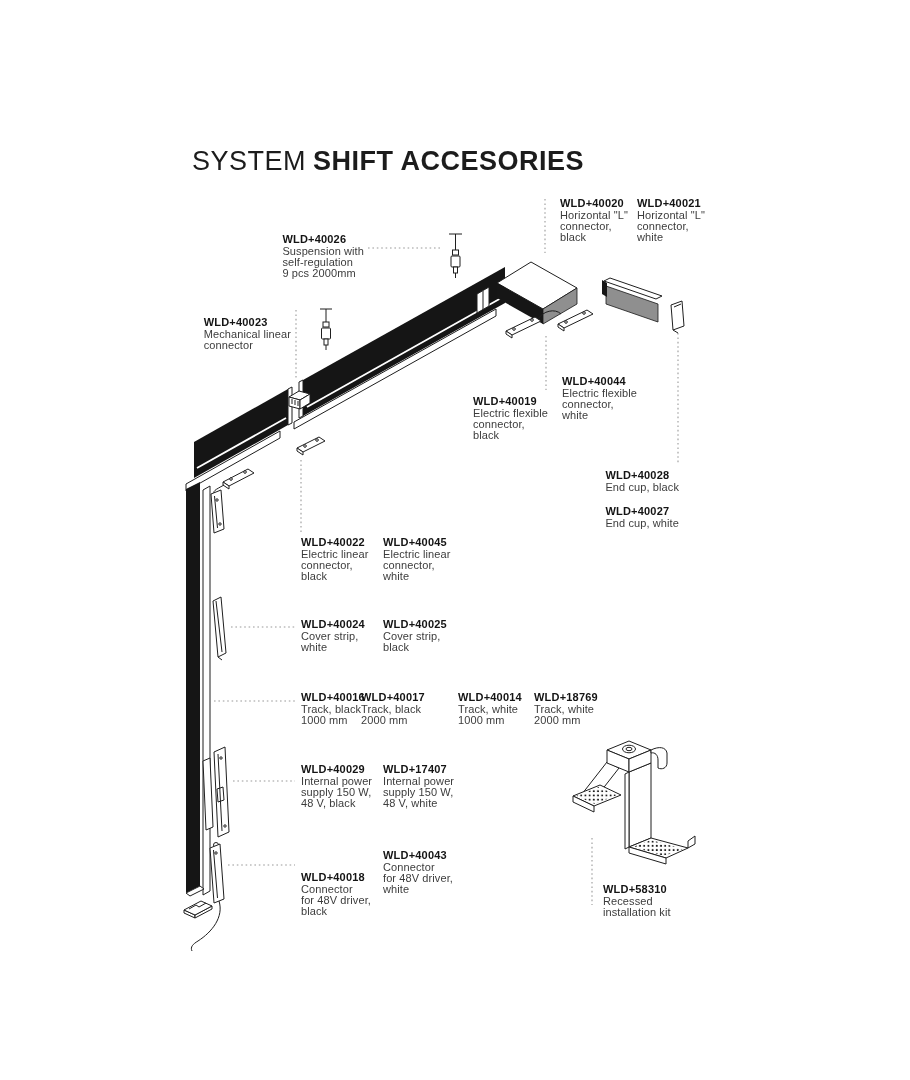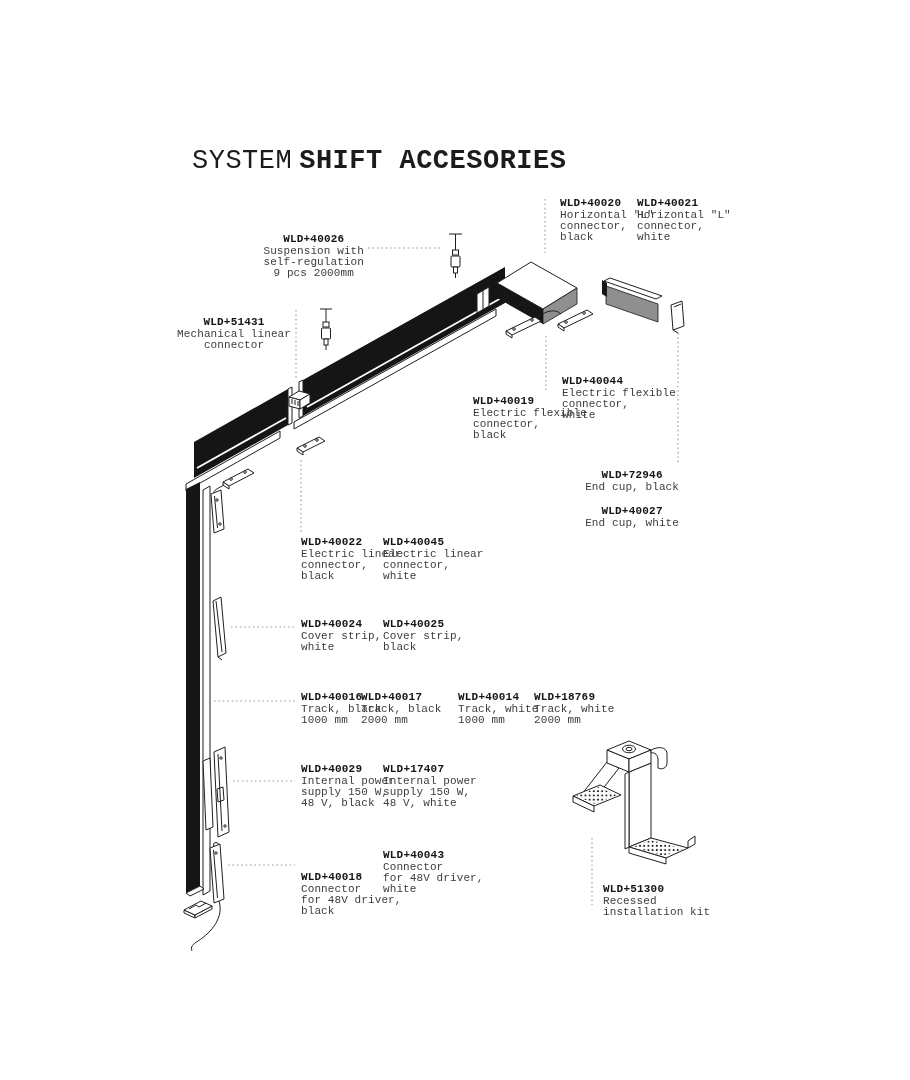--- a/index.html
+++ b/index.html
@@ -1,25 +1,25 @@
 <!DOCTYPE html>
 <html><head>
 <meta charset="utf-8">
 <style>
   html,body{margin:0;padding:0;background:#fff;}
   #stage{position:relative;width:910px;height:1080px;background:#ffffff;overflow:hidden;
-         font-family:Liberation Mono, monospace;}
+         font-family:Liberation Sans, sans-serif;}
   #title{position:absolute;left:192px;top:146px;font-size:27px;color:#1c1c1c;
          letter-spacing:.5px;white-space:nowrap;}
   #title .t-reg{font-weight:400;margin-right:7px;}
   #title .t-bold{font-weight:700;}
   .part{position:absolute;font-size:11px;line-height:11px;color:#3c3c3c;letter-spacing:.1px;}
   .part .code{font-weight:700;color:#141414;letter-spacing:.2px;margin-bottom:1px;}
   .part .desc{white-space:pre-line;}
-  .part.right{text-align:center;}
+  .part.right{text-align:left;}
   svg{position:absolute;left:0;top:0;}
   .ln{stroke:#1f1f1f;stroke-width:1;fill:none;}
   .wf{fill:#ffffff;stroke:#1f1f1f;stroke-width:1;}
   .dotted{stroke:#9a9a9a;stroke-width:1.1;stroke-dasharray:1.6 2.8;fill:none;}
 </style>
 </head>
 <body>
 
 <div id="stage">
 
@@ -192,21 +192,21 @@
     </g>
   </svg>
 
   <div class="part right" style="right:546px;top:234px">
     <div class="code">WLD+40026</div>
     <div class="desc">Suspension with
 self-regulation
 9 pcs 2000mm</div>
   </div>
   <div class="part right" style="right:619px;top:317px">
-    <div class="code">WLD+51431</div>
+    <div class="code">WLD+40023</div>
     <div class="desc">Mechanical linear
 connector</div>
   </div>
   <div class="part" style="left:560px;top:198px">
     <div class="code">WLD+40020</div>
     <div class="desc">Horizontal "L"
 connector,
 black</div>
   </div>
   <div class="part" style="left:637px;top:198px">
@@ -221,21 +221,21 @@
 connector,
 black</div>
   </div>
   <div class="part" style="left:562px;top:376px">
     <div class="code">WLD+40044</div>
     <div class="desc">Electric flexible
 connector,
 white</div>
   </div>
   <div class="part right" style="right:231px;top:470px">
-    <div class="code">WLD+72946</div>
+    <div class="code">WLD+40028</div>
     <div class="desc">End cup, black</div>
   </div>
   <div class="part right" style="right:231px;top:506px">
     <div class="code">WLD+40027</div>
     <div class="desc">End cup, white</div>
   </div>
   <div class="part" style="left:301px;top:537px">
     <div class="code">WLD+40022</div>
     <div class="desc">Electric linear
 connector,
@@ -295,18 +295,18 @@
 for 48V driver,
 black</div>
   </div>
   <div class="part" style="left:383px;top:850px">
     <div class="code">WLD+40043</div>
     <div class="desc">Connector
 for 48V driver,
 white</div>
   </div>
   <div class="part" style="left:603px;top:884px">
-    <div class="code">WLD+51300</div>
+    <div class="code">WLD+58310</div>
     <div class="desc">Recessed
 installation kit</div>
   </div>
 
 </div>
 
 </body></html>

